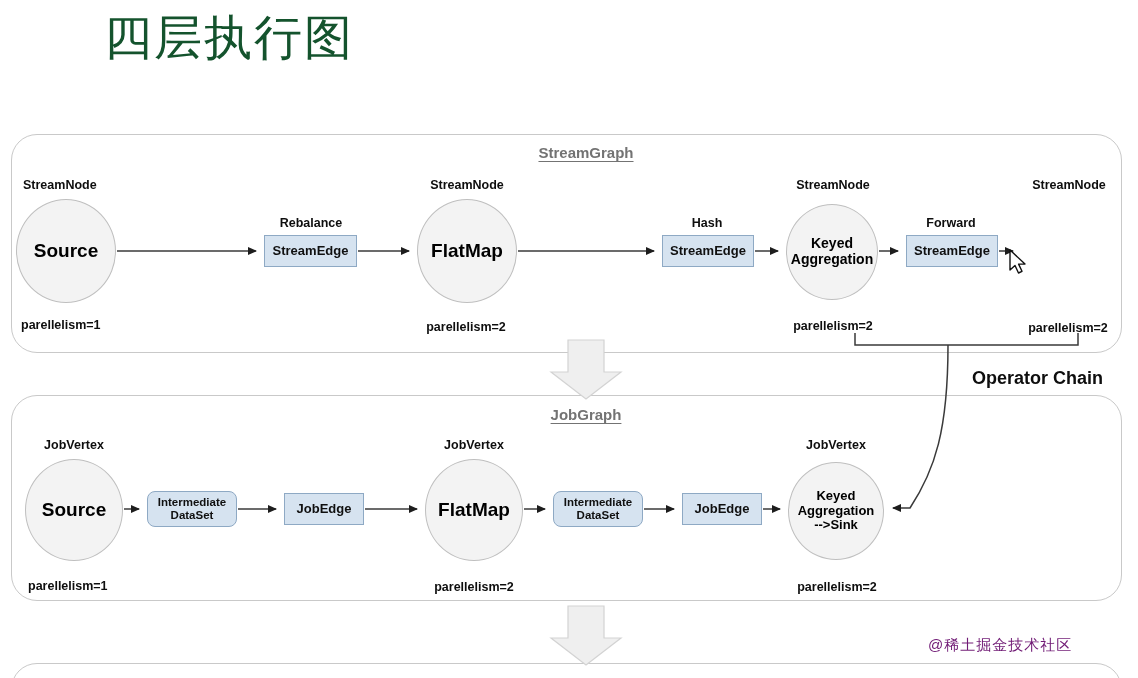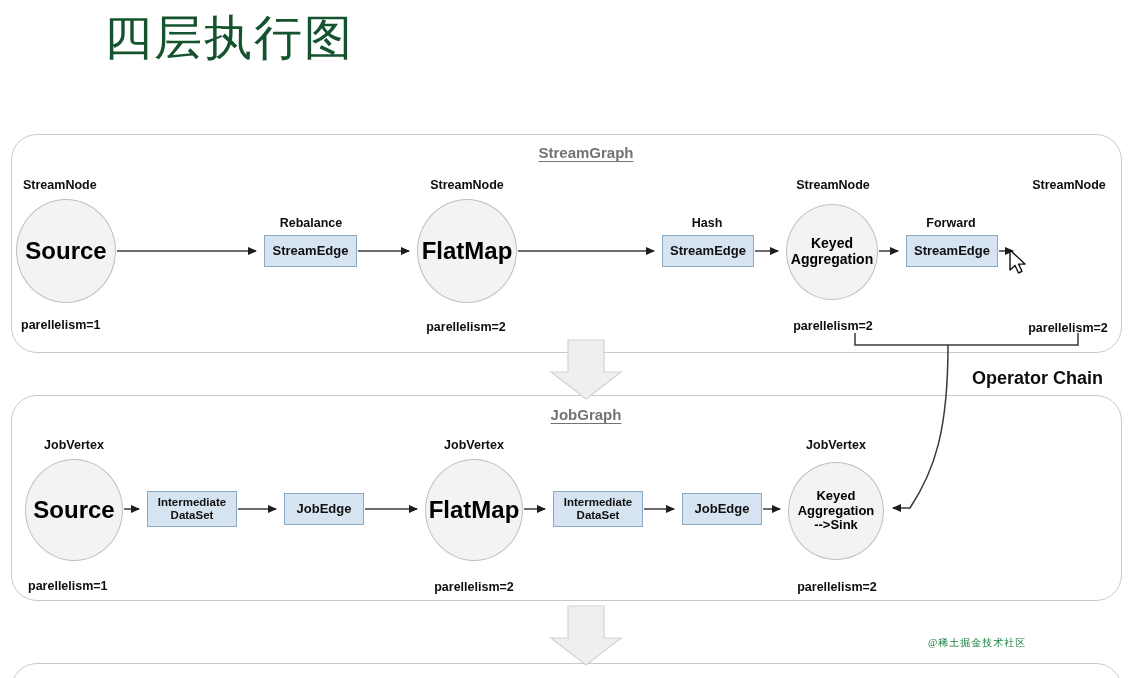--- a/index.html
+++ b/index.html
@@ -64,41 +64,41 @@
     justify-content: center;
     text-align: center;
     box-sizing: border-box;
     color: #000;
   }
   .node-label {
     font-weight: 700;
     line-height: 1.12;
     white-space: pre-line;
   }
-  .node.big .node-label  { font-size: 24px; }
+  .node.big .node-label  { font-size: 19px; }
   .node.mid .node-label  { font-size: 14px; }
   .node.small .node-label{ font-size: 13px; }
 
   
   .edge-box {
     position: absolute;
     background: #d6e3f0;
     border: 1px solid #8ea9c4;
     display: flex;
     align-items: center;
     justify-content: center;
     text-align: center;
     box-sizing: border-box;
     font-size: 13px;
     font-weight: 700;
     color: #101010;
     line-height: 1.15;
     white-space: pre-line;
   }
-  .edge-box.two-line { font-size: 11.5px; }
+  .edge-box.two-line { font-size: 11.5px; border-radius: 8px; }
 
   
   .cap {
     position: absolute;
     font-size: 12.5px;
     font-weight: 700;
     color: #0e0e0e;
     white-space: nowrap;
   }
   .cap.center { transform: translateX(-50%); }
@@ -106,25 +106,24 @@
   svg.overlay {
     position: absolute;
     left: 0; top: 0;
     width: 1138px; height: 678px;
     pointer-events: none;
   }
 
   
   .watermark {
     position: absolute;
-    font-size: 10px;
-    color: #15803d;
+    font-size: 15px;
+    color: #701a75;
     white-space: nowrap;
     letter-spacing: 1px;
-    font-family: Liberation Serif, serif;
   }
 </style>
 </head>
 <body>
 
 <div id="canvas">
 
   <div class="page-title">四层执行图</div>
 
   <div class="layer-box" style="left:11px; top:134px; width:1111px; height:219px;"></div>

